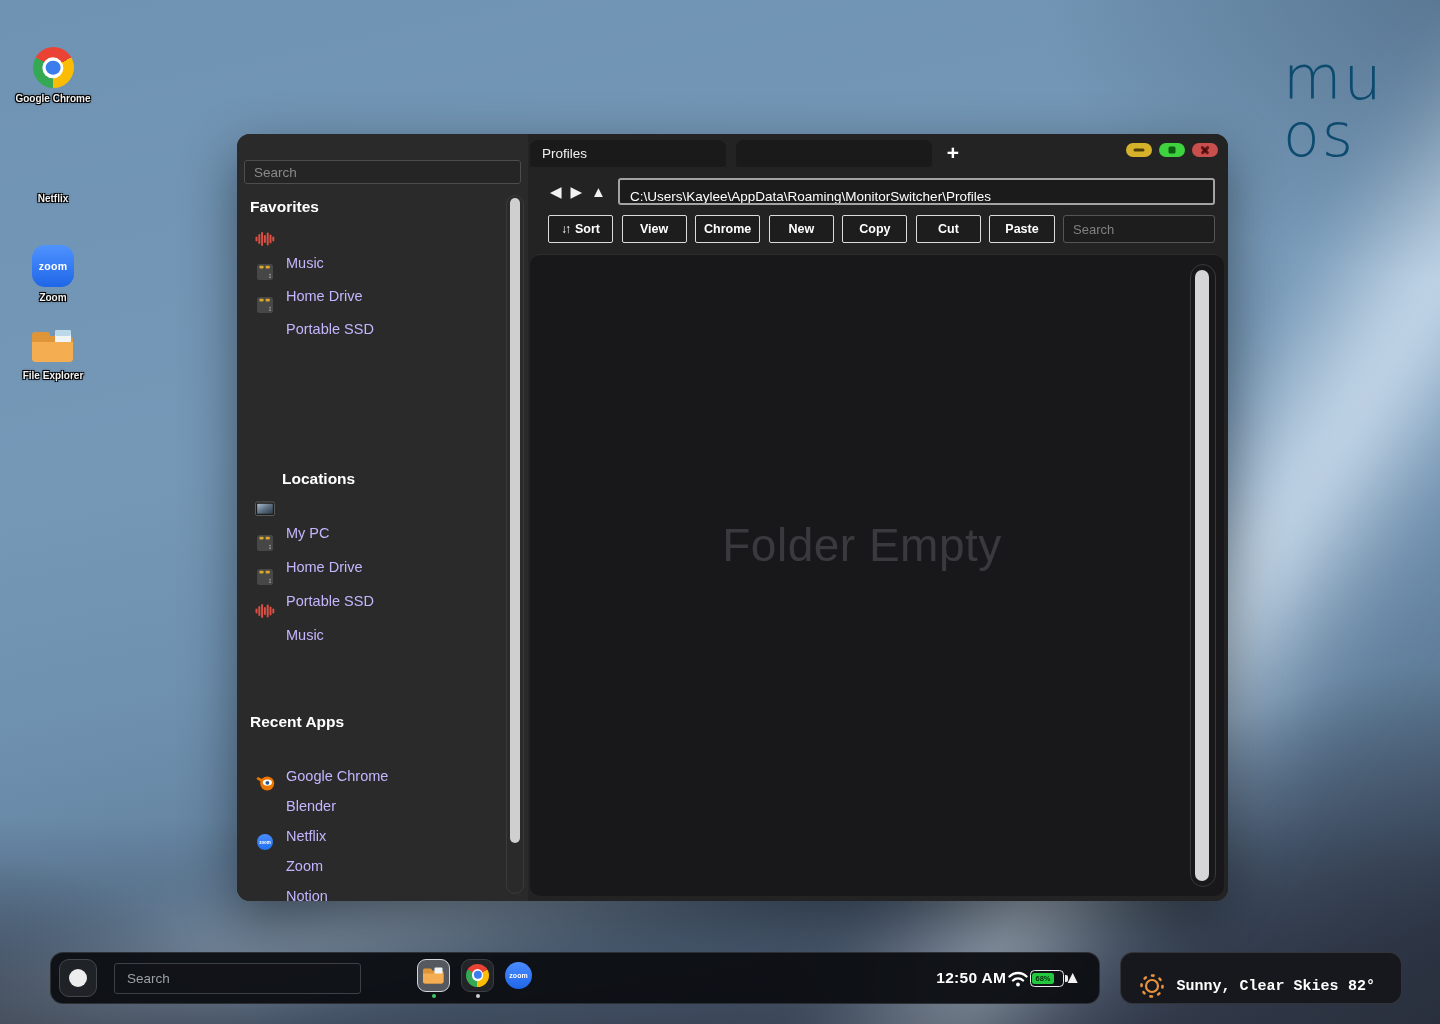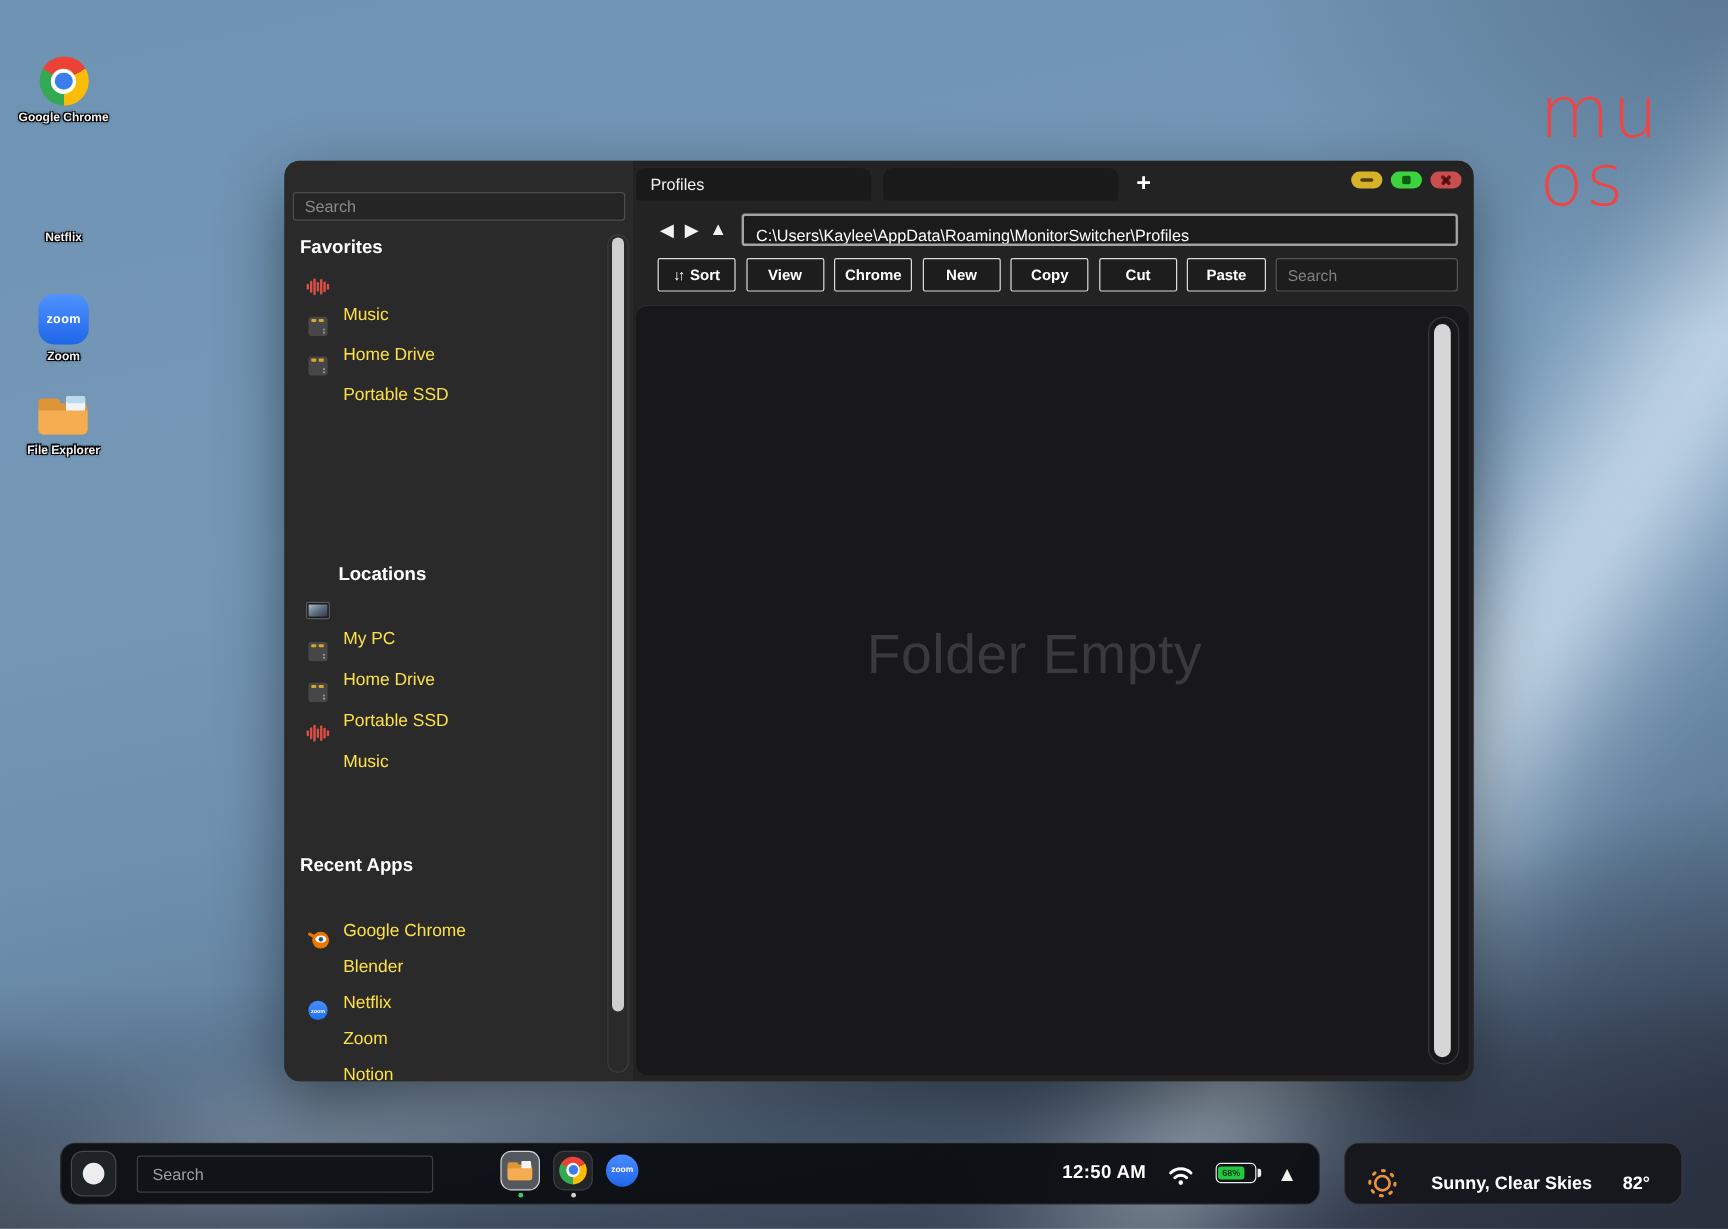--- a/index.html
+++ b/index.html
@@ -15,21 +15,21 @@
     background:linear-gradient(to bottom,rgba(214,230,244,0) 0%,rgba(219,234,247,0.85) 45%,rgba(165,190,214,0.25) 78%,rgba(150,170,195,0) 100%);}
   .beam-left{position:absolute;left:-180px;top:860px;width:950px;height:170px;
     transform:rotate(-17deg);filter:blur(26px);
     background:linear-gradient(to bottom,rgba(200,218,235,0) 0%,rgba(206,223,239,0.6) 50%,rgba(180,200,220,0) 100%);}
   .shade-br{position:absolute;inset:0;background:radial-gradient(900px 700px at 106% 106%,rgba(26,32,44,0.92),rgba(26,32,44,0) 62%);}
   .shade-tr{position:absolute;inset:0;background:radial-gradient(620px 430px at 102% -2%,rgba(42,62,82,0.38),rgba(42,62,82,0) 70%);}
   .shade-bl{position:absolute;inset:0;background:radial-gradient(520px 430px at -4% 110%,rgba(54,54,62,0.78),rgba(54,54,62,0) 65%);}
   .shade-bottom{position:absolute;inset:0;background:linear-gradient(to top,rgba(45,52,66,0.55) 0%,rgba(45,52,66,0) 20%);}
 
   
-  .os-logo{position:absolute;left:1283px;top:66px;color:#ef4444;font-family:"DejaVu Sans",sans-serif;
+  .os-logo{position:absolute;left:1283px;top:50px;color:#0c4a6e;font-family:"DejaVu Sans",sans-serif;
     font-weight:300;font-size:60px;line-height:57px;letter-spacing:2px;}
 
   
   .dicon{position:absolute;width:86px;text-align:center;}
   .dicon .dlabel{margin-top:5px;font-size:10px;font-weight:600;color:#f2f2f2;line-height:12px;
     text-shadow:1px 1px 0 #000,-1px -1px 0 #000,1px -1px 0 #000,-1px 1px 0 #000,0 0 3px #000;}
   .chrome-ball{border-radius:50%;position:relative;margin:0 auto;
     background:conic-gradient(from 60deg,#fbbc05 0 120deg,#34a853 0 240deg,#ea4335 0 360deg);}
   .chrome-ball::before{content:"";position:absolute;left:50%;top:50%;transform:translate(-50%,-50%);
     border-radius:50%;background:#fff;width:52%;height:52%;}
@@ -47,21 +47,21 @@
     background:#252525;border:1px solid #4d4d4d;border-radius:3px;color:#e0e0e0;font-size:13.5px;padding:0 9px;outline:none;
     font-family:"Liberation Sans",sans-serif;}
   .sb-search::placeholder{color:#8a8a8a;}
   .sb-header{position:absolute;left:13px;color:#fff;font-weight:700;font-size:15.5px;}
   .sb-list{position:absolute;left:0;right:22px;}
   .sb-item{display:flex;align-items:center;padding-left:18px;cursor:pointer;}
   .sb-list.fav .sb-item{height:33px;}
   .sb-list.loc .sb-item{height:34px;}
   .sb-list.rec .sb-item{height:30px;}
   .sb-icon{width:20px;height:20px;margin-right:11px;display:flex;align-items:center;justify-content:center;flex:none;}
-  .sb-label{color:#fde047;font-size:14.5px;margin-top:48px;}
+  .sb-label{color:#c4b5fd;font-size:14.5px;margin-top:48px;}
   .zoom-dot{width:16px;height:16px;border-radius:50%;background:linear-gradient(180deg,#4a8cff,#2071ee);
     color:#fff;font-size:4.5px;font-weight:700;display:flex;align-items:center;justify-content:center;}
   .sb-scroll{position:absolute;right:4px;top:61px;bottom:7px;width:16px;border:1px solid #3a3a3a;border-radius:9px;}
   .sb-thumb{position:absolute;left:3px;top:2px;width:10px;height:calc(100% - 52px);background:#cfcfcf;border-radius:6px;}
 
   .main{position:absolute;left:291px;right:0;top:0;bottom:0;background:#232323;}
   .tab{position:absolute;top:6px;height:27px;width:196px;background:#1a1a1a;border-radius:8px 8px 3px 3px;
     color:#f0f0f0;font-size:13.5px;line-height:27px;padding:0 12px;box-sizing:border-box;cursor:pointer;}
   .tab.t1{left:2px;}
   .tab.t2{left:208px;}
@@ -110,32 +110,32 @@
     font-family:"Liberation Sans",sans-serif;}
   .tb-search::placeholder{color:#9aa0a5;}
   .tb-apps{position:absolute;left:366px;top:0;height:100%;display:flex;gap:11px;align-items:center;}
   .tb-app{display:flex;flex-direction:column;align-items:center;cursor:pointer;}
   .tb-app .box{width:33px;height:33px;border-radius:9px;display:flex;align-items:center;justify-content:center;box-sizing:border-box;}
   .tb-app .box.fe{background:#55585e;border:1.5px solid #d2d5d9;}
   .tb-app .box.ch{background:#222428;border:1px solid #3b3e44;}
   .tb-app .ind{width:4px;height:4px;border-radius:50%;margin-top:2px;}
   .zoom-tb{width:27px;height:27px;border-radius:50%;background:linear-gradient(180deg,#4a8cff,#1f66e8);
     color:#fff;font-weight:700;font-size:7px;display:flex;align-items:center;justify-content:center;}
-  .tb-status{position:absolute;right:18px;top:16px;height:100%;display:flex;gap:17px;}
+  .tb-status{position:absolute;right:18px;top:0;height:100%;display:flex;align-items:center;}
   .tb-time{color:#fff;font-weight:700;font-size:15.5px;letter-spacing:0.3px;}
   .battery{position:relative;width:34px;height:17px;border:1.5px solid #ececec;border-radius:4.5px;box-sizing:border-box;display:flex;align-items:center;}
   .battery .fill{width:68%;height:11px;margin-left:1px;background:#22c93e;border-radius:2.5px;
     display:flex;align-items:center;justify-content:center;color:#07310f;font-size:7.5px;font-weight:700;}
   .battery .tip{position:absolute;right:-5px;top:4px;width:3px;height:7px;background:#ececec;border-radius:0 2px 2px 0;}
   .eject{color:#f2f2f2;font-size:17px;cursor:pointer;}
 
   
   .weather{position:absolute;left:1120px;top:952px;width:282px;height:52px;background:#17181d;
     border:1px solid rgba(255,255,255,0.12);border-radius:13px;box-sizing:border-box;
-    display:flex;align-items:center;padding:16px 26px 0 16px;}
+    display:flex;align-items:center;padding:16px 26px 0 16px;font-family:Liberation Mono, monospace;}
   .weather .cond{flex:1;text-align:center;color:#fff;font-weight:700;font-size:15px;}
   .weather .temp{color:#fff;font-weight:700;font-size:15px;}
 </style>
 </head>
 <body>
 
 <div class="wallpaper">
   <div class="beam-right"></div>
   <div class="beam-left"></div>
   <div class="shade-tr"></div>

